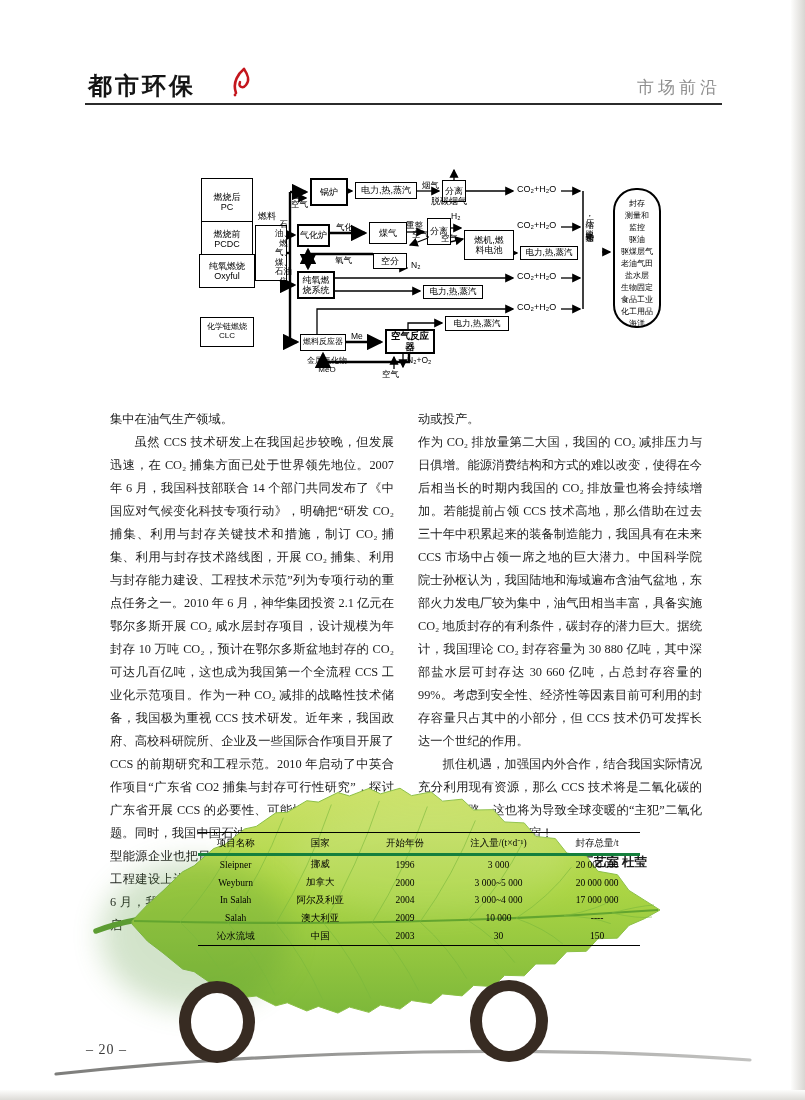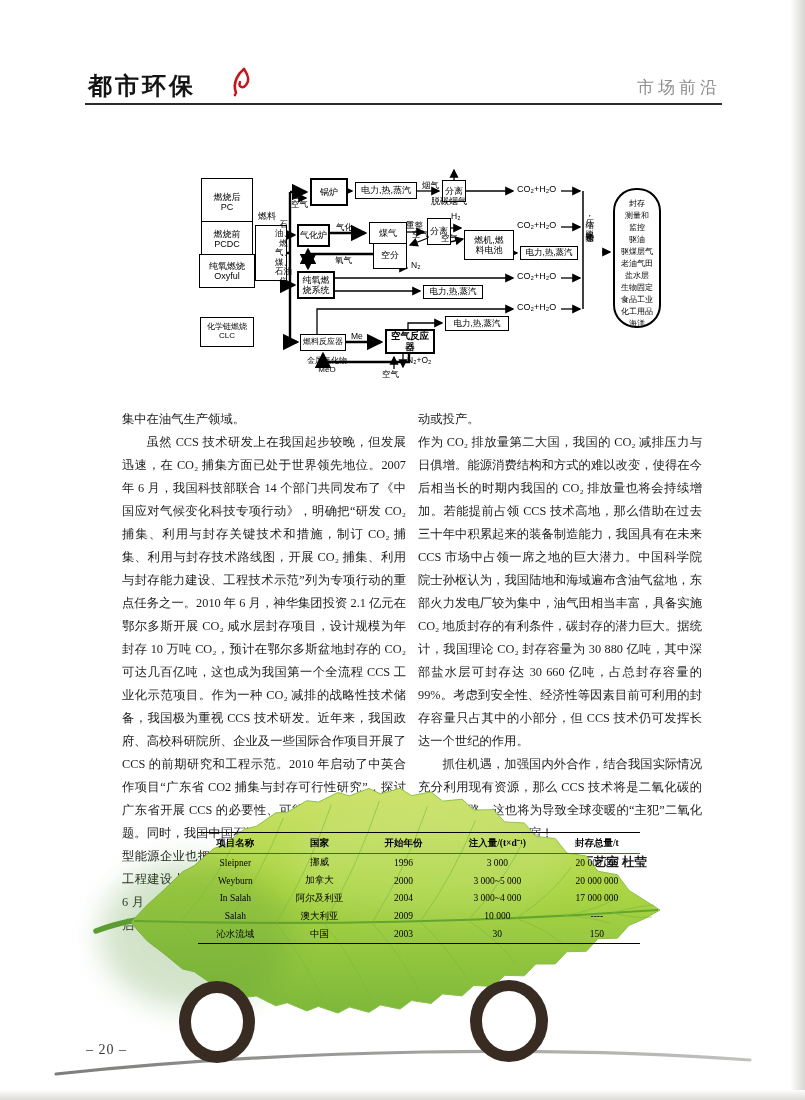--- a/index.html
+++ b/index.html
@@ -24,31 +24,31 @@
   .fc-box.small{font-size:8px;}
   .fc-label{position:absolute;font-size:8.5px;color:#000;white-space:pre-line;line-height:1.1;}
   .fc-label.ctr{text-align:center;}
   .fc-vert{writing-mode:vertical-rl;letter-spacing:1px;height:84px;}
   #fc-fuelbox{justify-content:flex-start;text-align:center;padding-left:19px;font-size:8.5px;}
   #fc-storage{font-size:8px;line-height:12px;padding-top:8px;align-items:flex-start;border-radius:23px;}
   #fc-airreactor{font-weight:bold;font-size:9.5px;}
   
   .col{position:absolute;top:408px;width:284px;font-size:12.3px;line-height:23px;
         text-align:justify;color:#1c1c1c;}
-  #left-col{left:122px;}
+  #left-col{left:110px;}
   #right-col{left:418px;}
   .para{margin:0;}
   .para.indent{text-indent:2em;}
   .byline{margin:6px 55px 0 0;text-align:right;font-weight:bold;font-size:12.5px;}
   
   #scene{position:absolute;left:0;top:0;width:805px;height:1100px;pointer-events:none;}
   
   #proj-table{position:absolute;left:198px;top:832px;width:442px;border-collapse:collapse;
         font-size:9.5px;color:#000;}
-  #proj-table th{font-weight:bold;border-top:1.6px solid #000;border-bottom:1px solid #15803d;
+  #proj-table th{font-weight:normal;border-top:1.6px solid #000;border-bottom:3px solid #15803d;
         padding:3px 0 3px 0;}
   #proj-table td{padding:2.4px 0;text-align:center;}
   #proj-table tr:last-child td{border-bottom:1.6px solid #000;}
   
   #page-number{position:absolute;left:86px;top:1042px;font-size:14px;color:#3a3a3a;letter-spacing:1px;}
   #edge-right{position:absolute;right:0;top:0;width:14px;height:1100px;
         background:linear-gradient(to right,#fdfdfc,#d8d6d2);}
   #edge-bottom{position:absolute;left:0;bottom:0;width:805px;height:10px;
         background:linear-gradient(to bottom,#fdfdfc,#dddbd7);}
 </style>
@@ -146,21 +146,21 @@
     <div class="fc-box heavy" style="left:112px;top:84px;width:33px;height:23px;">气化炉</div>
     <div class="fc-label" style="left:151px;top:83px;">气化</div>
     <div class="fc-box" style="left:184px;top:82px;width:38px;height:22px;">煤气</div>
     <div class="fc-label" style="left:221px;top:81px;">重整</div>
     <div class="fc-box" style="left:242px;top:78px;width:24px;height:27px;">分离</div>
     <div class="fc-label" style="left:266px;top:72px;">H₂</div>
     <div class="fc-label" style="left:256px;top:94px;">空气</div>
     <div class="fc-box" style="left:279px;top:90px;width:50px;height:30px;">燃机,燃
 料电池</div>
     <div class="fc-label" style="left:332px;top:81px;font-size:9px;">CO₂+H₂O</div>
-    <div class="fc-box" style="left:188px;top:103px;width:34px;height:26px;font-family:Liberation Mono, monospace;">空分</div>
+    <div class="fc-box" style="left:188px;top:113px;width:34px;height:16px;">空分</div>
     <div class="fc-label" style="left:227px;top:90px;">空气</div>
     <div class="fc-label" style="left:226px;top:121px;">N₂</div>
     <div class="fc-label" style="left:150px;top:116px;">氧气</div>
     <div class="fc-box" style="left:335px;top:106px;width:58px;height:14px;font-size:8.5px;">电力,热,蒸汽</div>
 
     <div class="fc-box heavy" style="left:112px;top:131px;width:38px;height:28px;">纯氧燃
 烧系统</div>
     <div class="fc-label" style="left:332px;top:132px;font-size:9px;">CO₂+H₂O</div>
     <div class="fc-box" style="left:238px;top:145px;width:60px;height:14px;font-size:8.5px;">电力,热,蒸汽</div>
 

